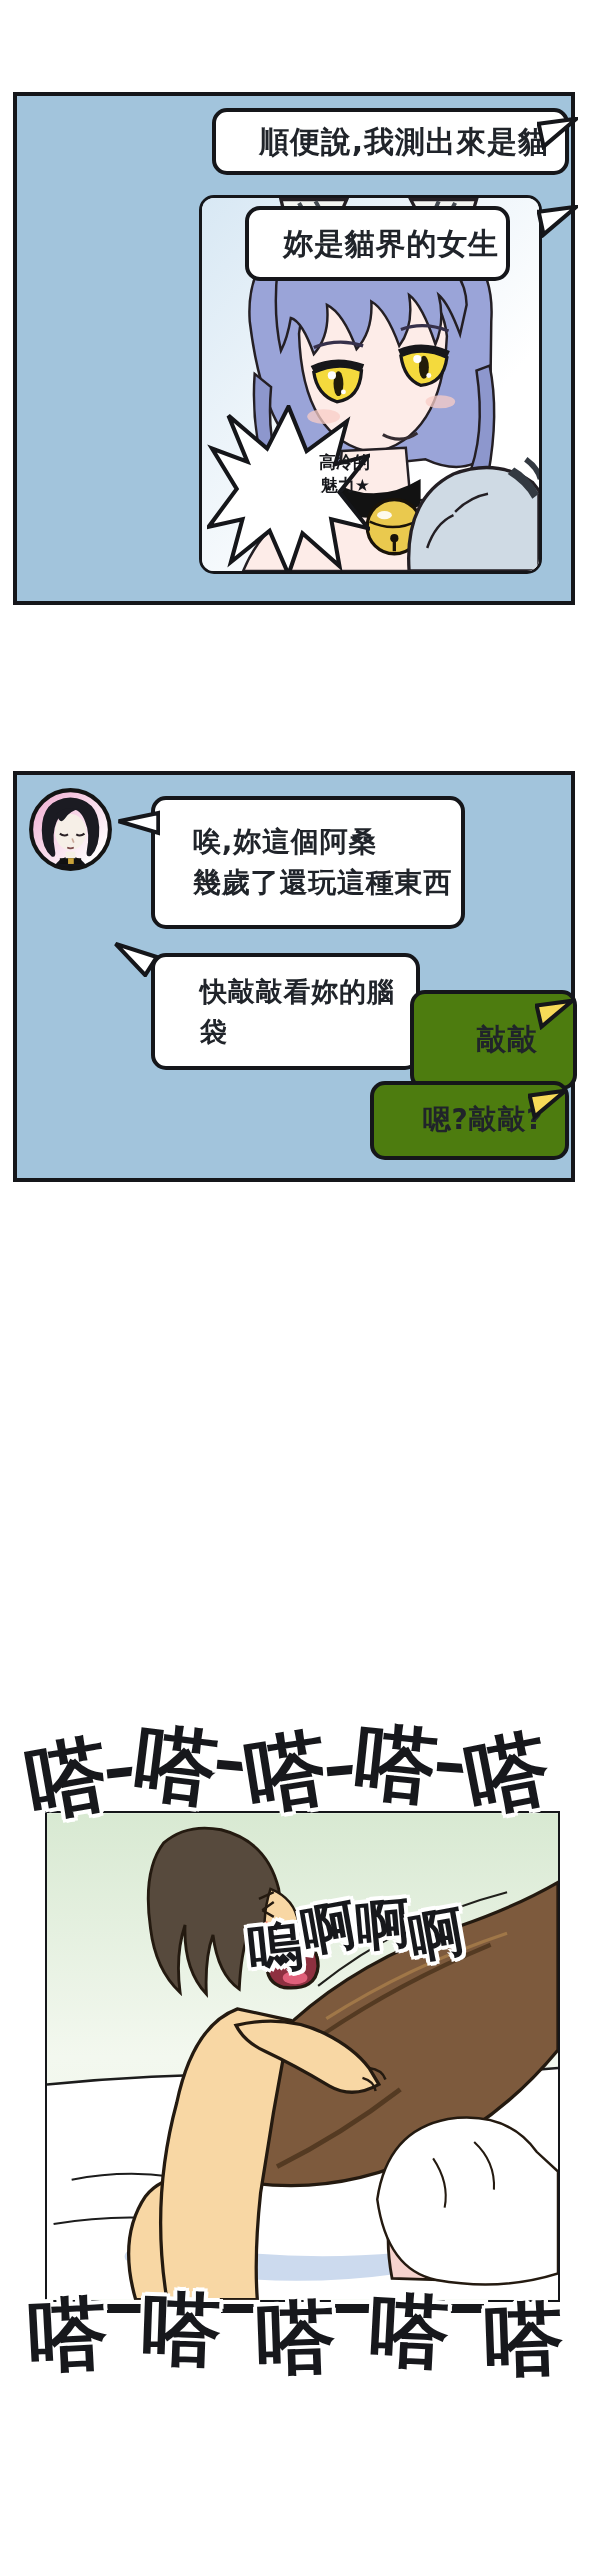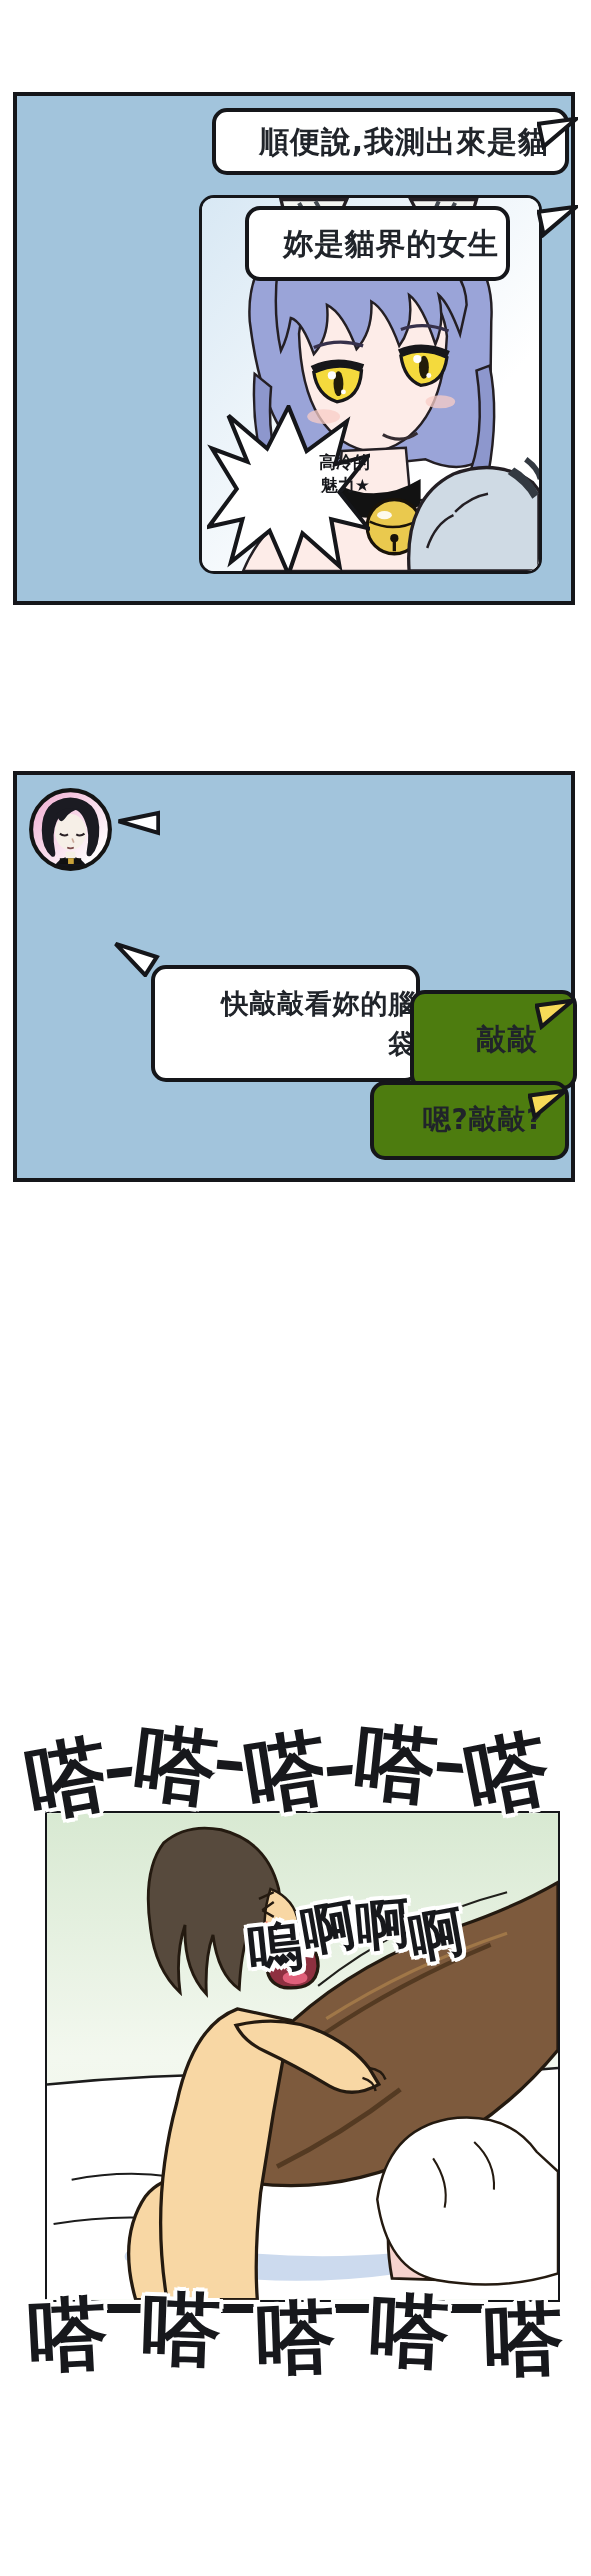--- a/index.html
+++ b/index.html
@@ -156,25 +156,31 @@
         <path d="M60,59 q5,3 10,-1" stroke="#2a2126" stroke-width="2.5" fill="none"></path>
         <path d="M55,64 l2,5" stroke="#c9a898" stroke-width="2" fill="none"></path>
         <path d="M49,75 q4,2 8,0" stroke="#7c4a4a" stroke-width="2" fill="none"></path>
         <rect x="47" y="80" width="12" height="10" fill="#f6efe7"></rect>
         <rect x="40" y="88" width="26" height="7" fill="#111111"></rect>
         <rect x="50" y="88" width="7" height="7" fill="#caa33a"></rect>
       </g>
       <circle cx="53" cy="53" r="48" fill="none" stroke="#141414" stroke-width="5"></circle>
     </svg>
 
+    <div class="bubble" style="left:134px;top:21.4px;width:306px;height:125px;justify-content:flex-start;text-align:left;padding-left:0;">
+      <div class="lines" style="padding-left:38px;">
+        <div>唉,妳這個阿桑</div>
+        <div>幾歲了還玩這種東西</div>
+      </div>
+    </div>
     <svg class="tail" style="left:100px;top:33px;" width="43" height="30" viewBox="0 0 52 36">
       <polygon points="50,6 2,16 50,30" fill="#ffffff" stroke="#15161a" stroke-width="5"></polygon>
     </svg>
 
-    <div class="bubble" style="left:134px;top:190px;width:234px;height:109px;justify-content:flex-start;text-align:right;">
+    <div class="bubble" style="left:134px;top:178px;width:234px;height:109px;justify-content:flex-start;text-align:left;">
       <div class="lines" style="padding-left:18px;font-size:27px;">
         <div>快敲敲看妳的腦袋</div>
       </div>
     </div>
     <svg class="tail" style="left:97px;top:167px;" width="46" height="35" viewBox="0 0 56 42">
       <polygon points="52,18 2,2 38,40" fill="#ffffff" stroke="#15161a" stroke-width="5"></polygon>
     </svg>
 
     <div class="bubble yellow" style="left:393px;top:215px;width:132px;height:92px;font-size:30px;">
       <span>敲敲</span>

